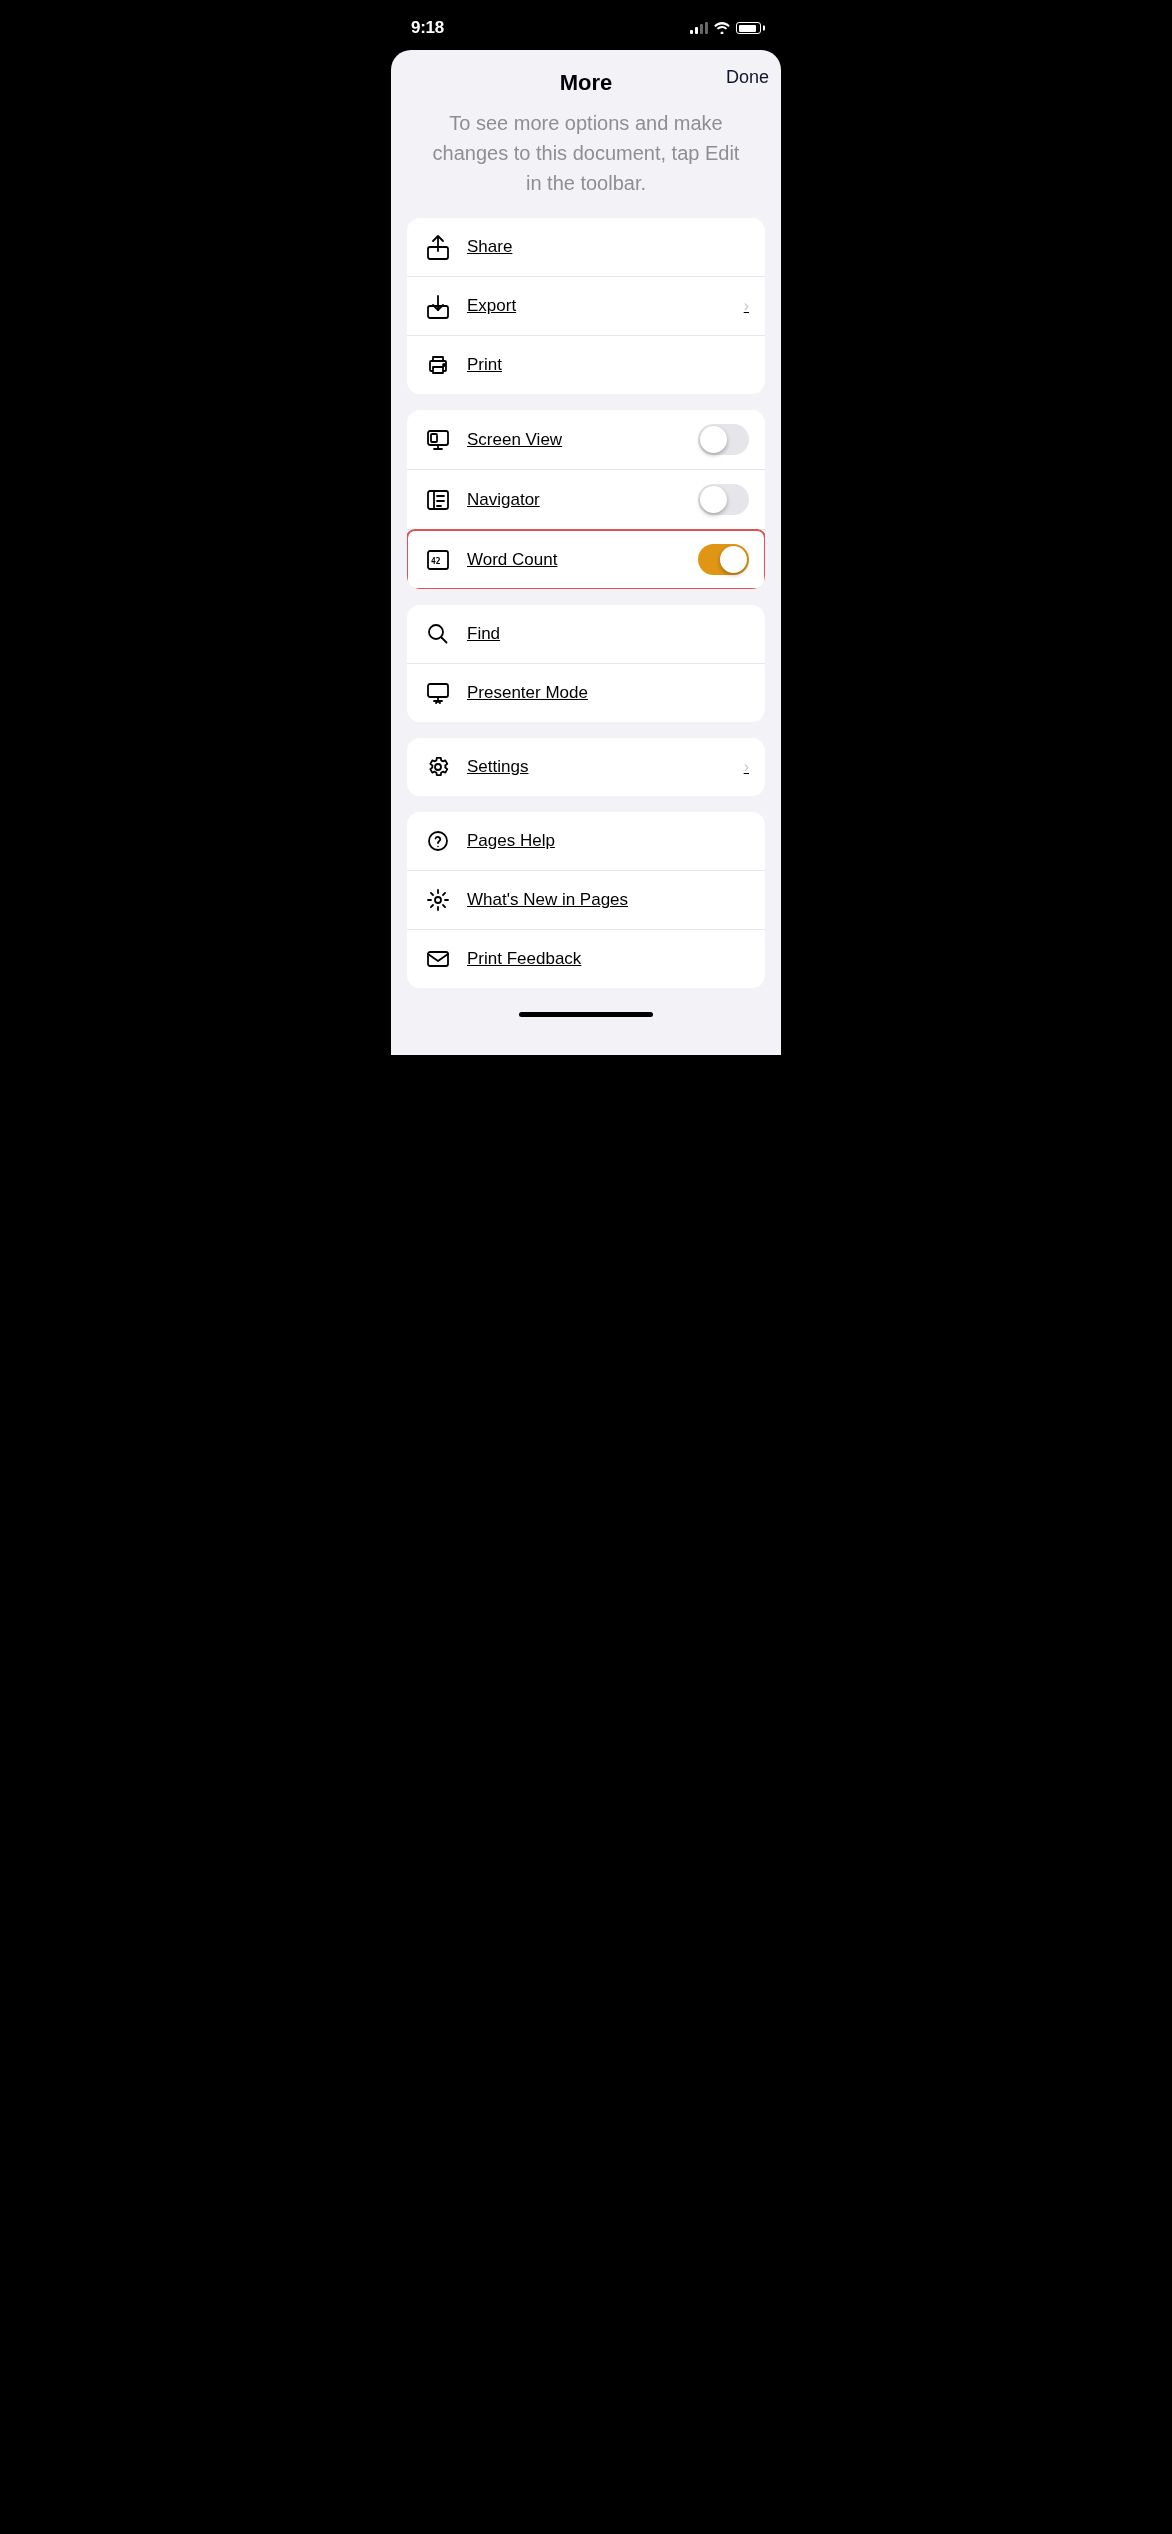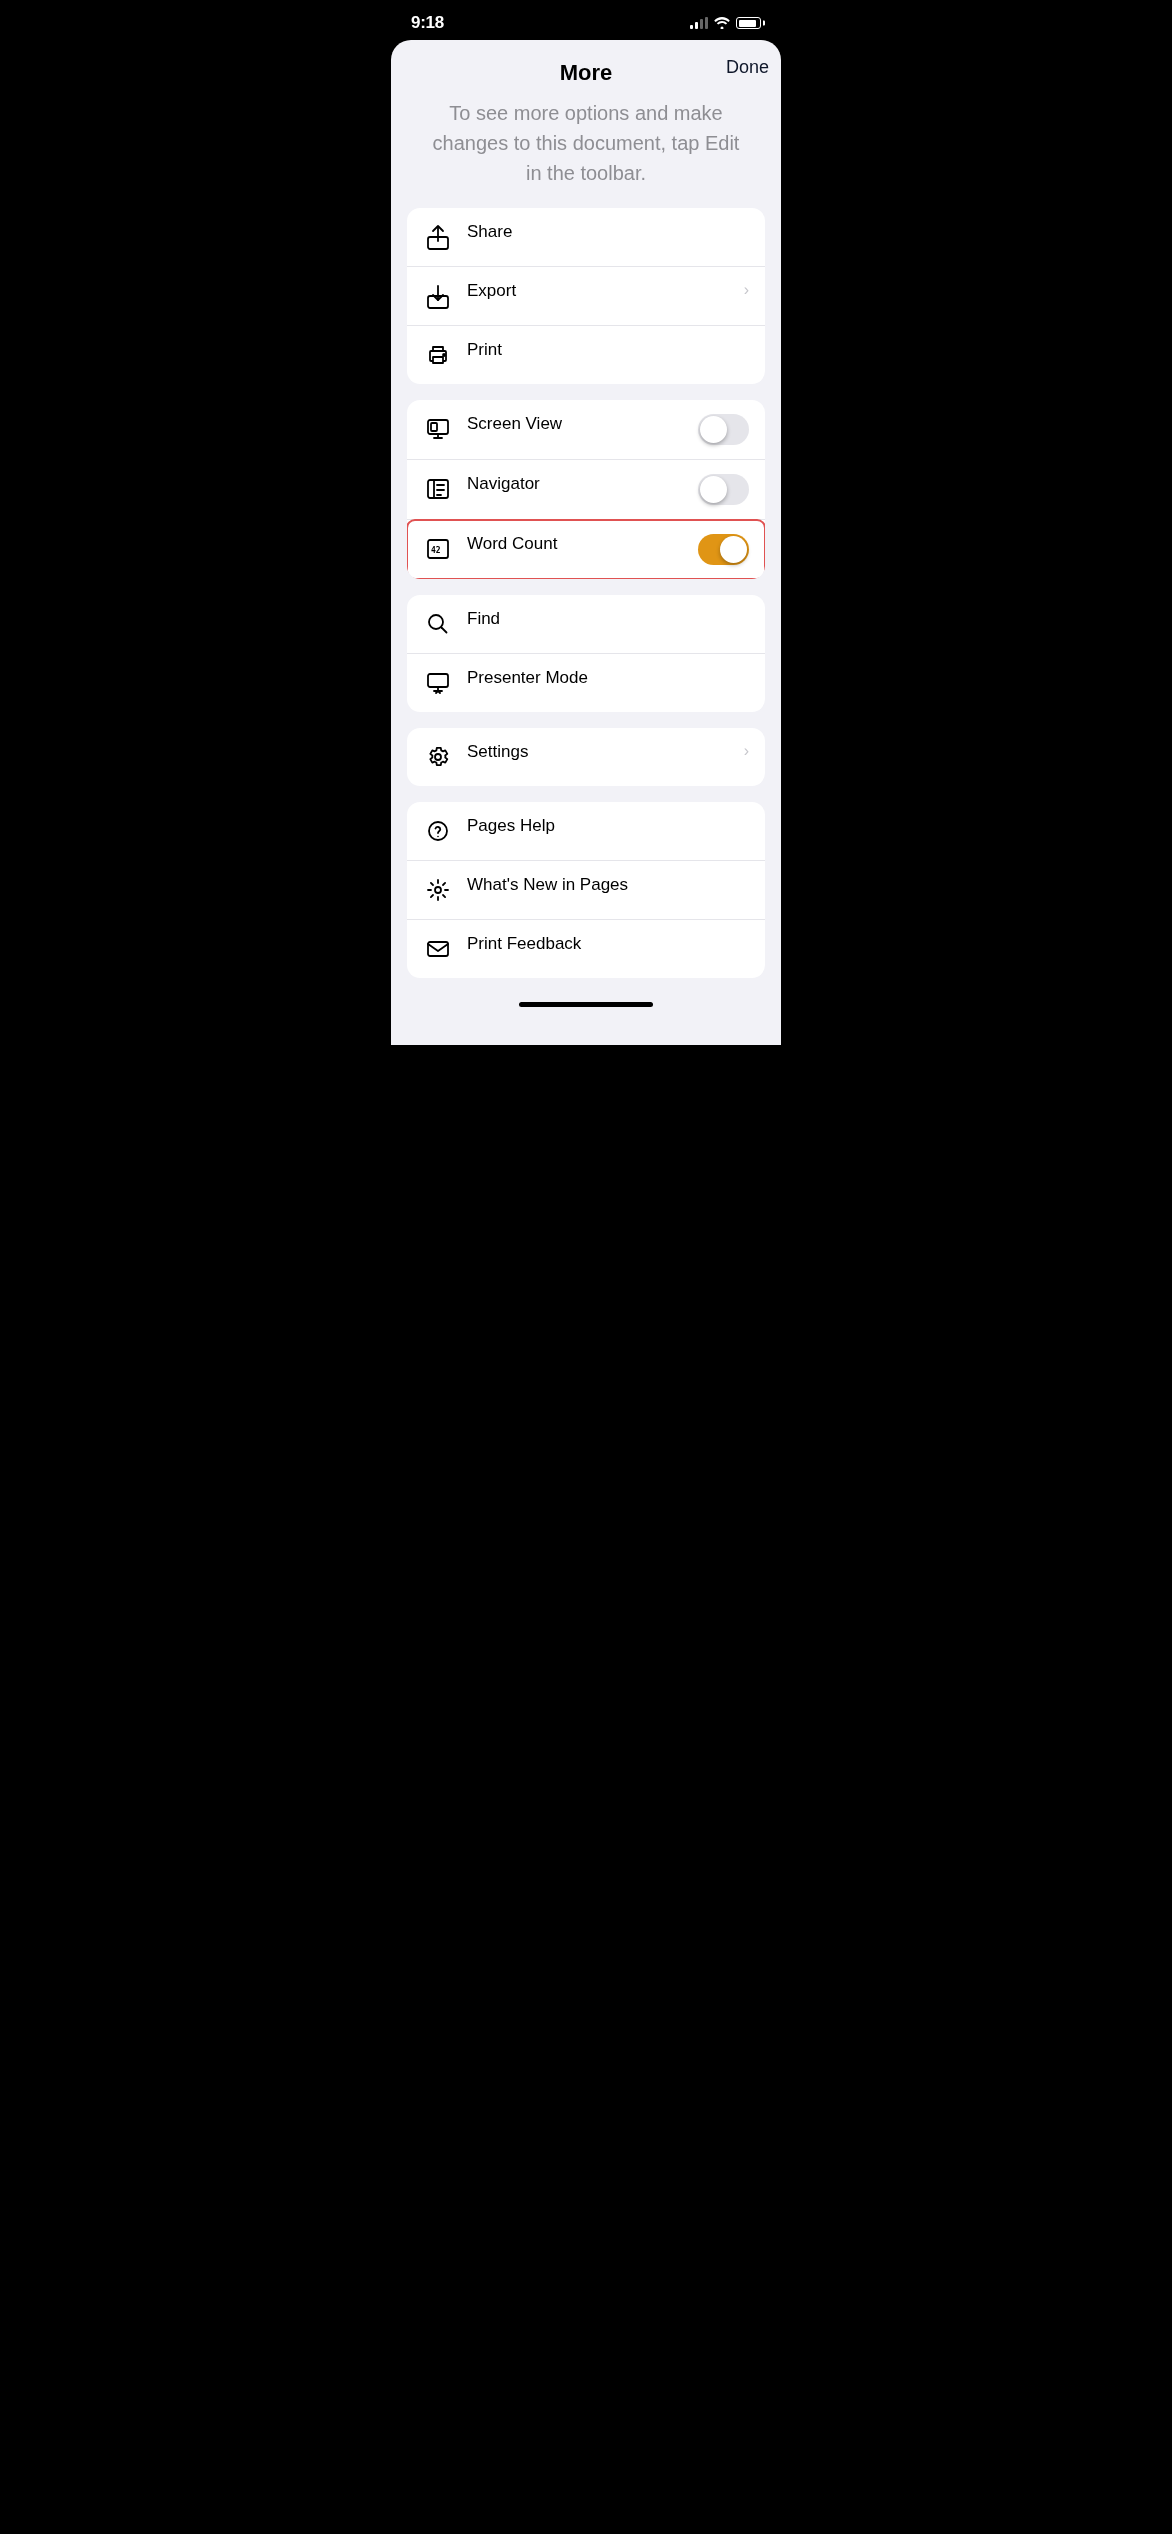--- a/index.html
+++ b/index.html
@@ -22,21 +22,21 @@
       overflow: hidden;
     }
 
     
     .status-bar {
       background: #000;
       display: flex;
       justify-content: space-between;
       align-items: center;
       padding: 14px 20px 8px 20px;
-      height: 40px;
+      height: 50px;
     }
 
     .status-time {
       color: #fff;
       font-size: 17px;
       font-weight: 600;
       letter-spacing: -0.3px;
     }
 
     .status-icons {
@@ -143,24 +143,26 @@
     
     .menu-group {
       background: #fff;
       border-radius: 13px;
       margin: 0 16px 16px 16px;
       overflow: hidden;
     }
 
     .menu-item {
       display: flex;
+      align-items: center;
       padding: 14px 16px;
       border-bottom: 1px solid #e5e5ea;
       position: relative;
       min-height: 54px;
+      text-decoration: underline;
     }
 
     .menu-item:last-child {
       border-bottom: none;
     }
 
     .menu-item-icon {
       width: 30px;
       height: 30px;
       display: flex;

